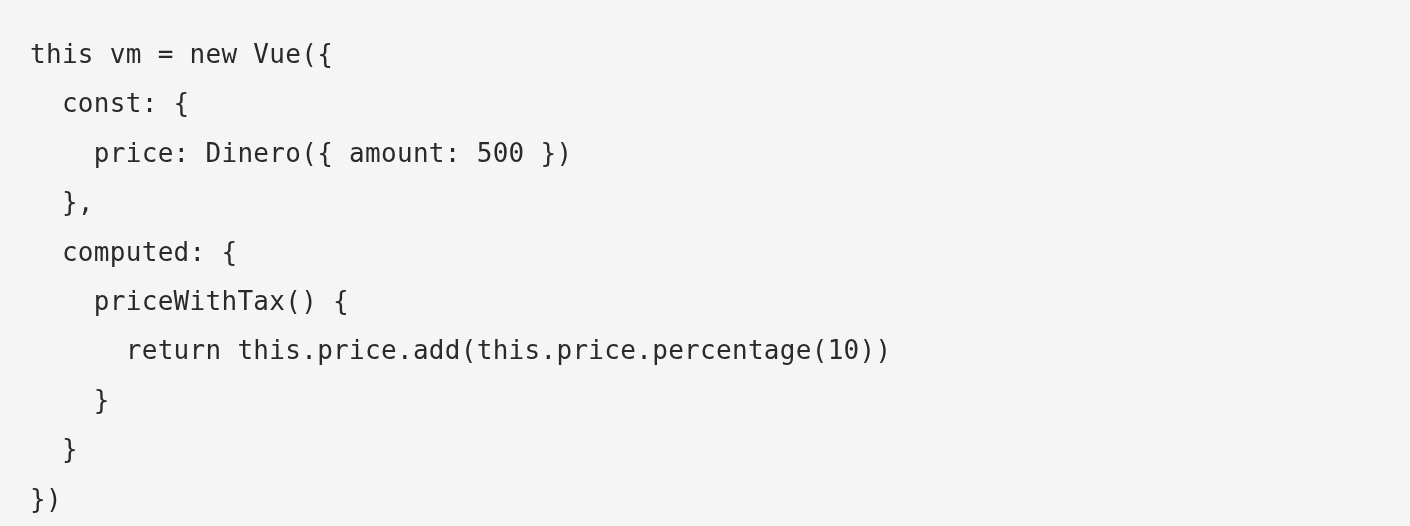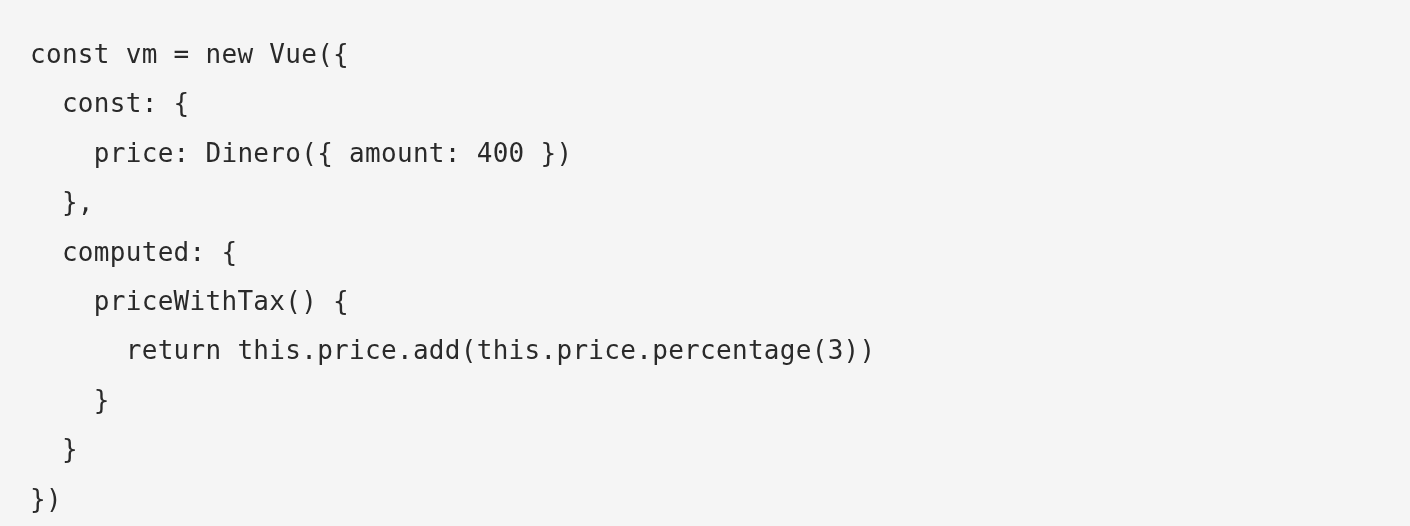--- a/index.html
+++ b/index.html
@@ -21,22 +21,22 @@
       font-size: 26px;
       line-height: 1.9;
       color: #2a2a2a;
       white-space: pre;
       letter-spacing: 0.3px;
     }
   </style>
 </head>
 <body>
 
-<pre class="code-block"><span>const vm = new Vue({</span>
+<pre class="code-block"><span>this vm = new Vue({</span>
 <span>  const: {</span>
-<span>    price: Dinero({ amount: 400 })</span>
+<span>    price: Dinero({ amount: 500 })</span>
 <span>  },</span>
 <span>  computed: {</span>
 <span>    priceWithTax() {</span>
-<span>      return this.price.add(this.price.percentage(3))</span>
+<span>      return this.price.add(this.price.percentage(10))</span>
 <span>    }</span>
 <span>  }</span>
 <span>})</span></pre>
 
 </body></html>

